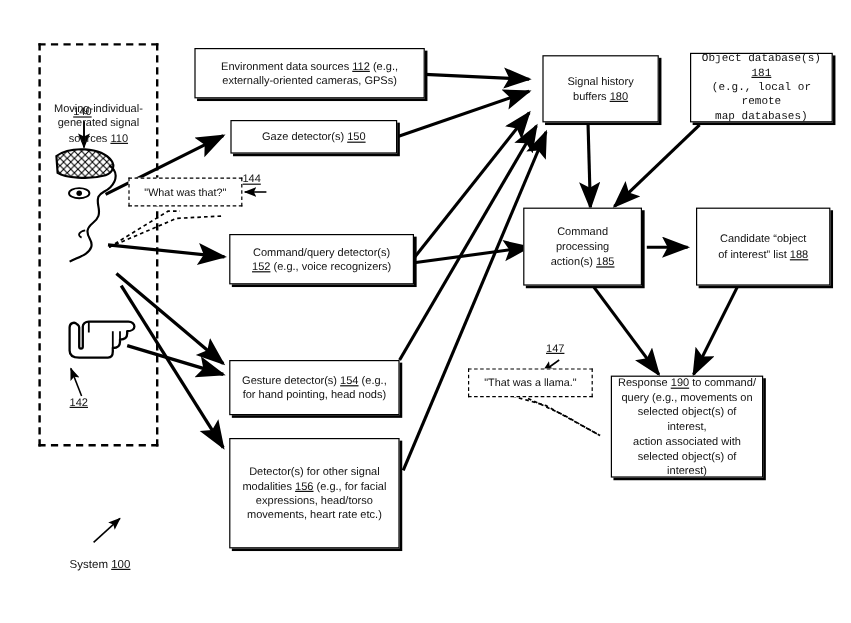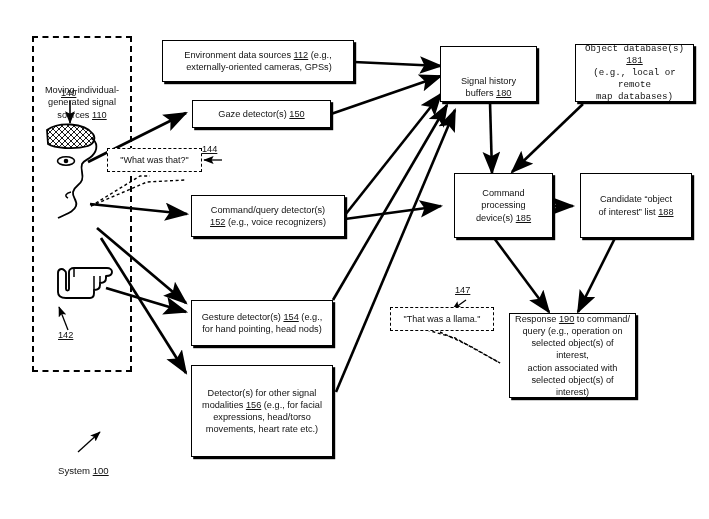--- a/index.html
+++ b/index.html
@@ -216,21 +216,21 @@
   </div>
 
   <div class="bubble" style="left:107px; top:148px; width:95px; height:24px;">
     <span>"What was that?"</span>
   </div>
 
   <div class="bubble" style="left:390px; top:307px; width:104px; height:24px;">
     <span>"That was a llama."</span>
   </div>
 
-  <div class="node" style="left:162px; top:40px; width:192px; height:42px;text-align:right;">
+  <div class="node" style="left:162px; top:40px; width:192px; height:42px;">
     <span class="txt">
       <span>Environment data sources </span><u>112</u><span> (e.g.,</span><br>
       <span>externally-oriented cameras, GPSs)</span>
     </span>
   </div>
 
   <div class="node" style="left:192px; top:100px; width:139px; height:28px;">
     <span class="txt">
       <span>Gaze detector(s) </span><u>150</u>
     </span>
@@ -252,53 +252,53 @@
 
   <div class="node" style="left:191px; top:365px; width:142px; height:92px;">
     <span class="txt">
       <span>Detector(s) for other signal</span><br>
       <span>modalities </span><u>156</u><span> (e.g., for facial</span><br>
       <span>expressions, head/torso</span><br>
       <span>movements, heart rate etc.)</span>
     </span>
   </div>
 
-  <div class="node" style="left:440px; top:46px; width:97px; height:56px;align-items:flex-end;">
+  <div class="node" style="left:452px; top:46px; width:97px; height:56px;">
     <span class="txt">
       <span>Signal history</span><br>
       <span>buffers </span><u>180</u>
     </span>
   </div>
 
   <div class="node" style="left:575px; top:44px; width:119px; height:58px;font-family:Liberation Mono, monospace;">
     <span class="txt">
       <span>Object database(s) </span><u>181</u><br>
       <span>(e.g., local or remote</span><br>
       <span>map databases)</span>
     </span>
   </div>
 
-  <div class="node" style="left:454px; top:173px; width:99px; height:65px;">
+  <div class="node" style="left:436px; top:173px; width:99px; height:65px;">
     <span class="txt">
       <span>Command</span><br>
       <span>processing</span><br>
-      <span>device(s) </span><u>185</u>
+      <span>action(s) </span><u>185</u>
     </span>
   </div>
 
   <div class="node" style="left:580px; top:173px; width:112px; height:65px;">
     <span class="txt">
       <span>Candidate “object</span><br>
       <span>of interest” list </span><u>188</u>
     </span>
   </div>
 
   <div class="node" style="left:509px; top:313px; width:127px; height:85px;text-align:center;">
     <span class="txt">
       <span>Response </span><u>190</u><span> to command/</span><br>
-      <span>query (e.g., operation on</span><br>
+      <span>query (e.g., movements on</span><br>
       <span>selected object(s) of interest,</span><br>
       <span>action associated with</span><br>
       <span>selected object(s) of interest)</span>
     </span>
   </div>
 
 </div>
 
 </body></html>

